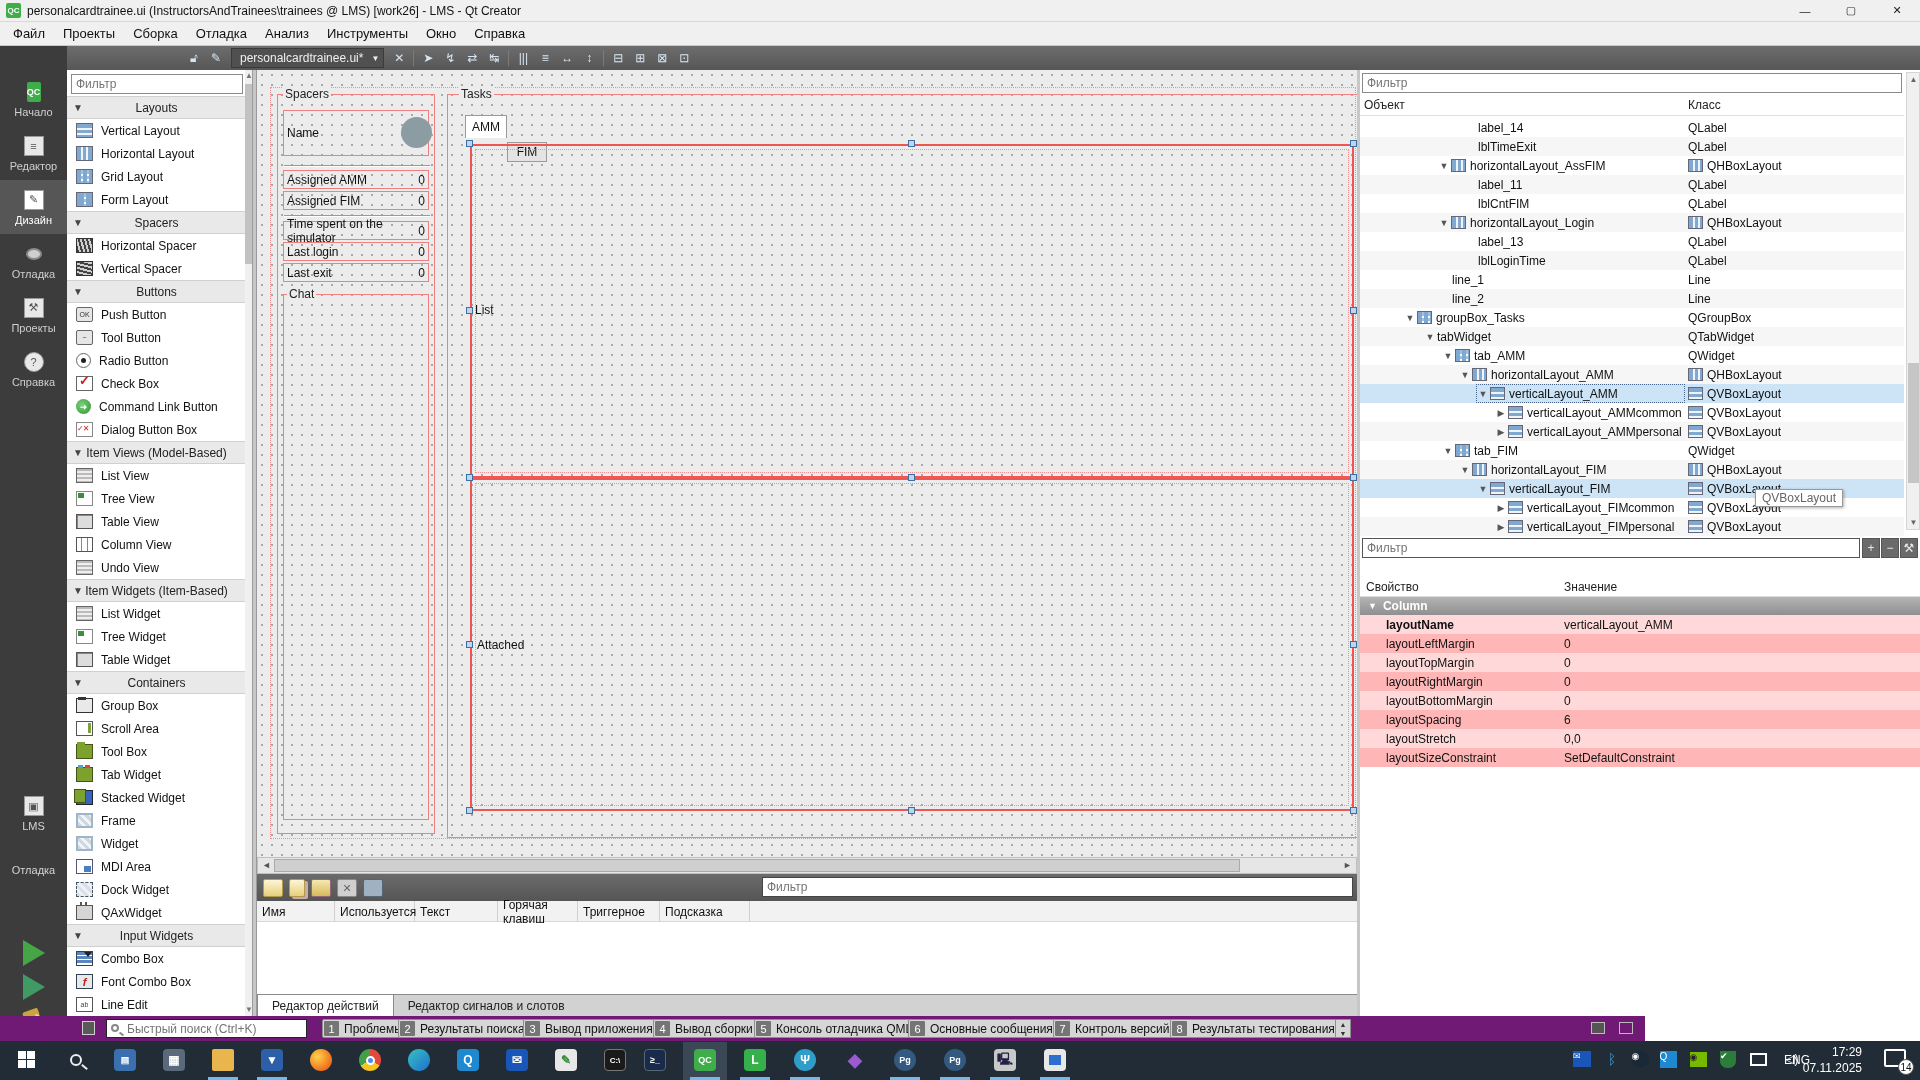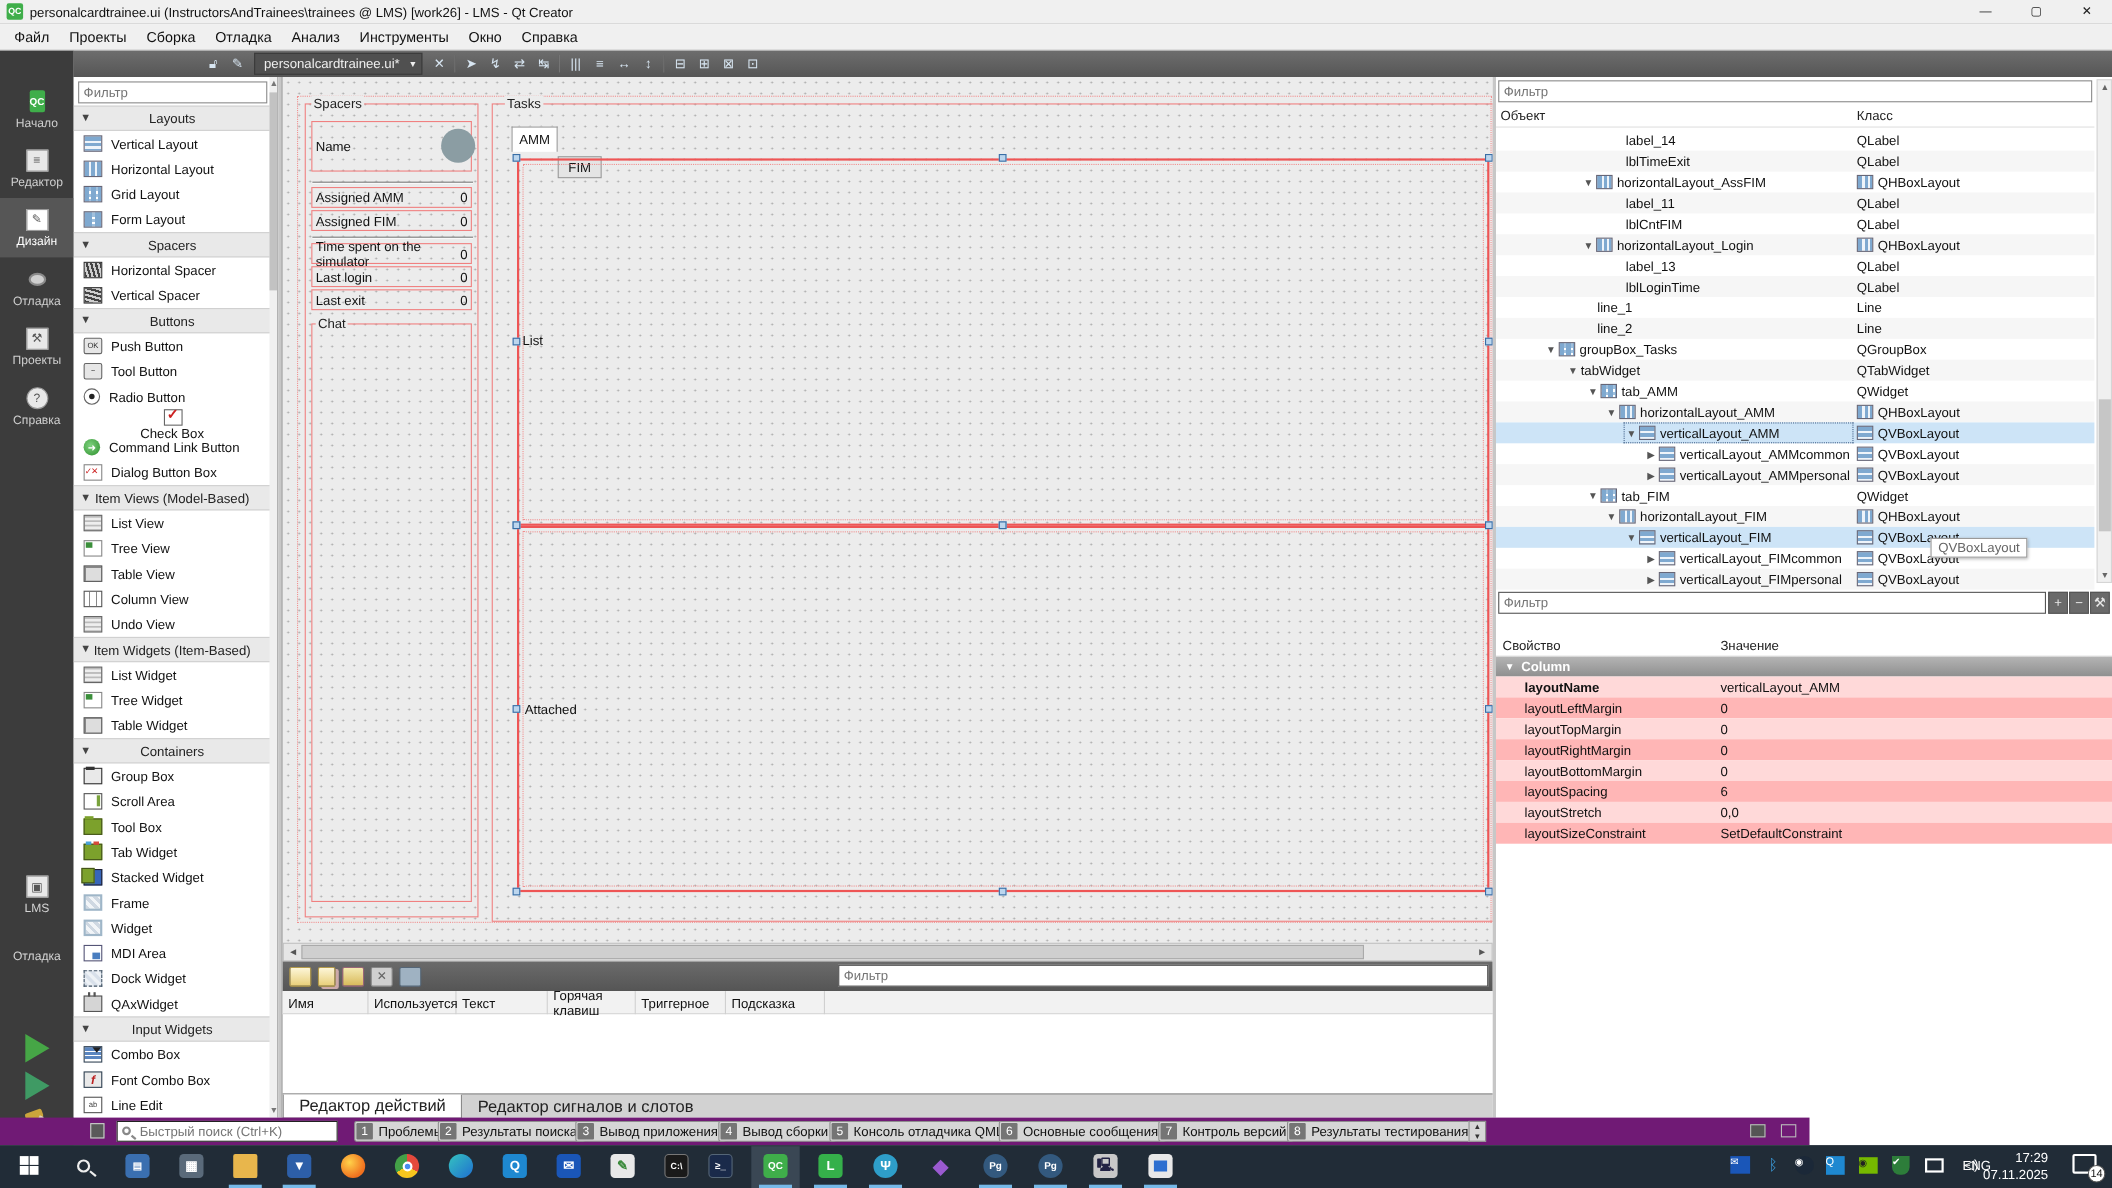--- a/index.html
+++ b/index.html
@@ -121,21 +121,21 @@
   .dk-new { background:linear-gradient(#fdf6d8,#e8cf7a); border:1px solid #b49b4a; }
   .dk-copy { background:linear-gradient(#fdf6d8,#e8cf7a); border:1px solid #b49b4a; box-shadow:3px 2px 0 #caa; width:16px; }
   .dk-edit { background:linear-gradient(#f4e9b0,#d8b95a); border:1px solid #967; }
   .dk-del { background:#cfcfcf; border:1px solid #888; color:#666; font-size:11px; text-align:center; line-height:16px; }
   .dk-cfg { background:#9fb2c2; border:1px solid #567; position:relative; }
   #dock-filter { position:absolute; left:505px; top:3px; width:591px; height:20px; border:1px solid #444; font-size:12px; padding:0 4px; font-family:inherit; }
   #dock-header { position:absolute; left:0; top:27px; width:1100px; height:21px; background:#f2f2f2; border-bottom:1px solid #d8d8d8;padding-left:44px; }
   .dh-col { position:absolute; top:0; height:21px; display:flex; align-items:center; font-size:12px; color:#111; border-right:1px solid #d0d0d0; padding-left:5px; }
 
   #bottomtabs { left:257px; top:994px; width:1100px; height:22px; background:#d2d2d2; border-top:1px solid #8a8a8a; display:flex; }
-  .btab { height:22px; padding:0 14px; display:flex; align-items:center; font-size:15px; color:#222; }
+  .btab { height:22px; padding:0 14px; display:flex; align-items:center; font-size:12px; color:#222; }
   .btab.on { background:#fff; border:1px solid #8a8a8a; border-top:none; }
 
   
   #splitter2 { left:1357px; top:70px; width:3px; height:946px; background:#c7c7c7; }
   #rightpanel { left:1360px; top:70px; width:560px; height:946px; background:#fff; }
   #oi-filter { position:absolute; left:2px; top:3px; width:540px; height:20px; border:1px solid #8a8a8a; font-size:12px; padding:0 4px; font-family:inherit; }
   #oi-scroll { position:absolute; right:0; top:2px; width:14px; height:458px; background:#f0f0f0; border:1px solid #d5d5d5; }
   #oi-thumb { position:absolute; left:1px; top:290px; width:11px; height:120px; background:#c6c6c6; }
   .oiarr { position:absolute; left:0; width:13px; height:13px; font-size:8px; color:#666; text-align:center; line-height:13px; }
   #oi-header { position:absolute; left:0; top:28px; width:544px; height:18px; border-bottom:1px solid #e0e0e0; }
@@ -334,21 +334,21 @@
           <span class="lbl">Push Button</span>
         </div>
         <div class="wb-row wb-item" style="top: 256px;">
           <span class="wi i-btn">~</span>
           <span class="lbl">Tool Button</span>
         </div>
         <div class="wb-row wb-item" style="top: 279px;">
           <span class="wi i-radio"></span>
           <span class="lbl">Radio Button</span>
         </div>
-        <div class="wb-row wb-item" style="top: 302px; flex-direction: column;">
+        <div class="wb-row wb-item" style="top: 302px;">
           <span class="wi i-check"></span>
           <span class="lbl">Check Box</span>
         </div>
         <div class="wb-row wb-item" style="top: 325px;">
           <span class="wi i-cmd">➜</span>
           <span class="lbl">Command Link Button</span>
         </div>
         <div class="wb-row wb-item" style="top: 348px;">
           <span class="wi i-dbb"></span>
           <span class="lbl">Dialog Button Box</span>

